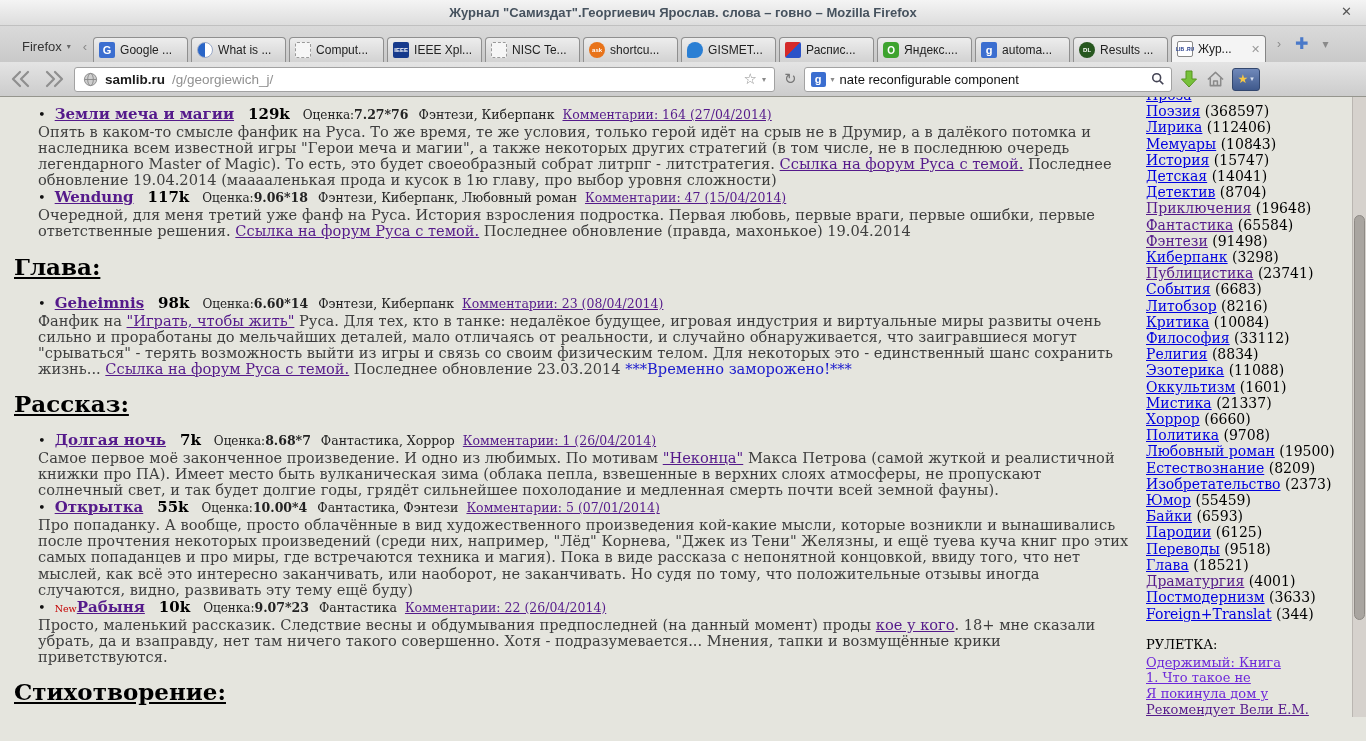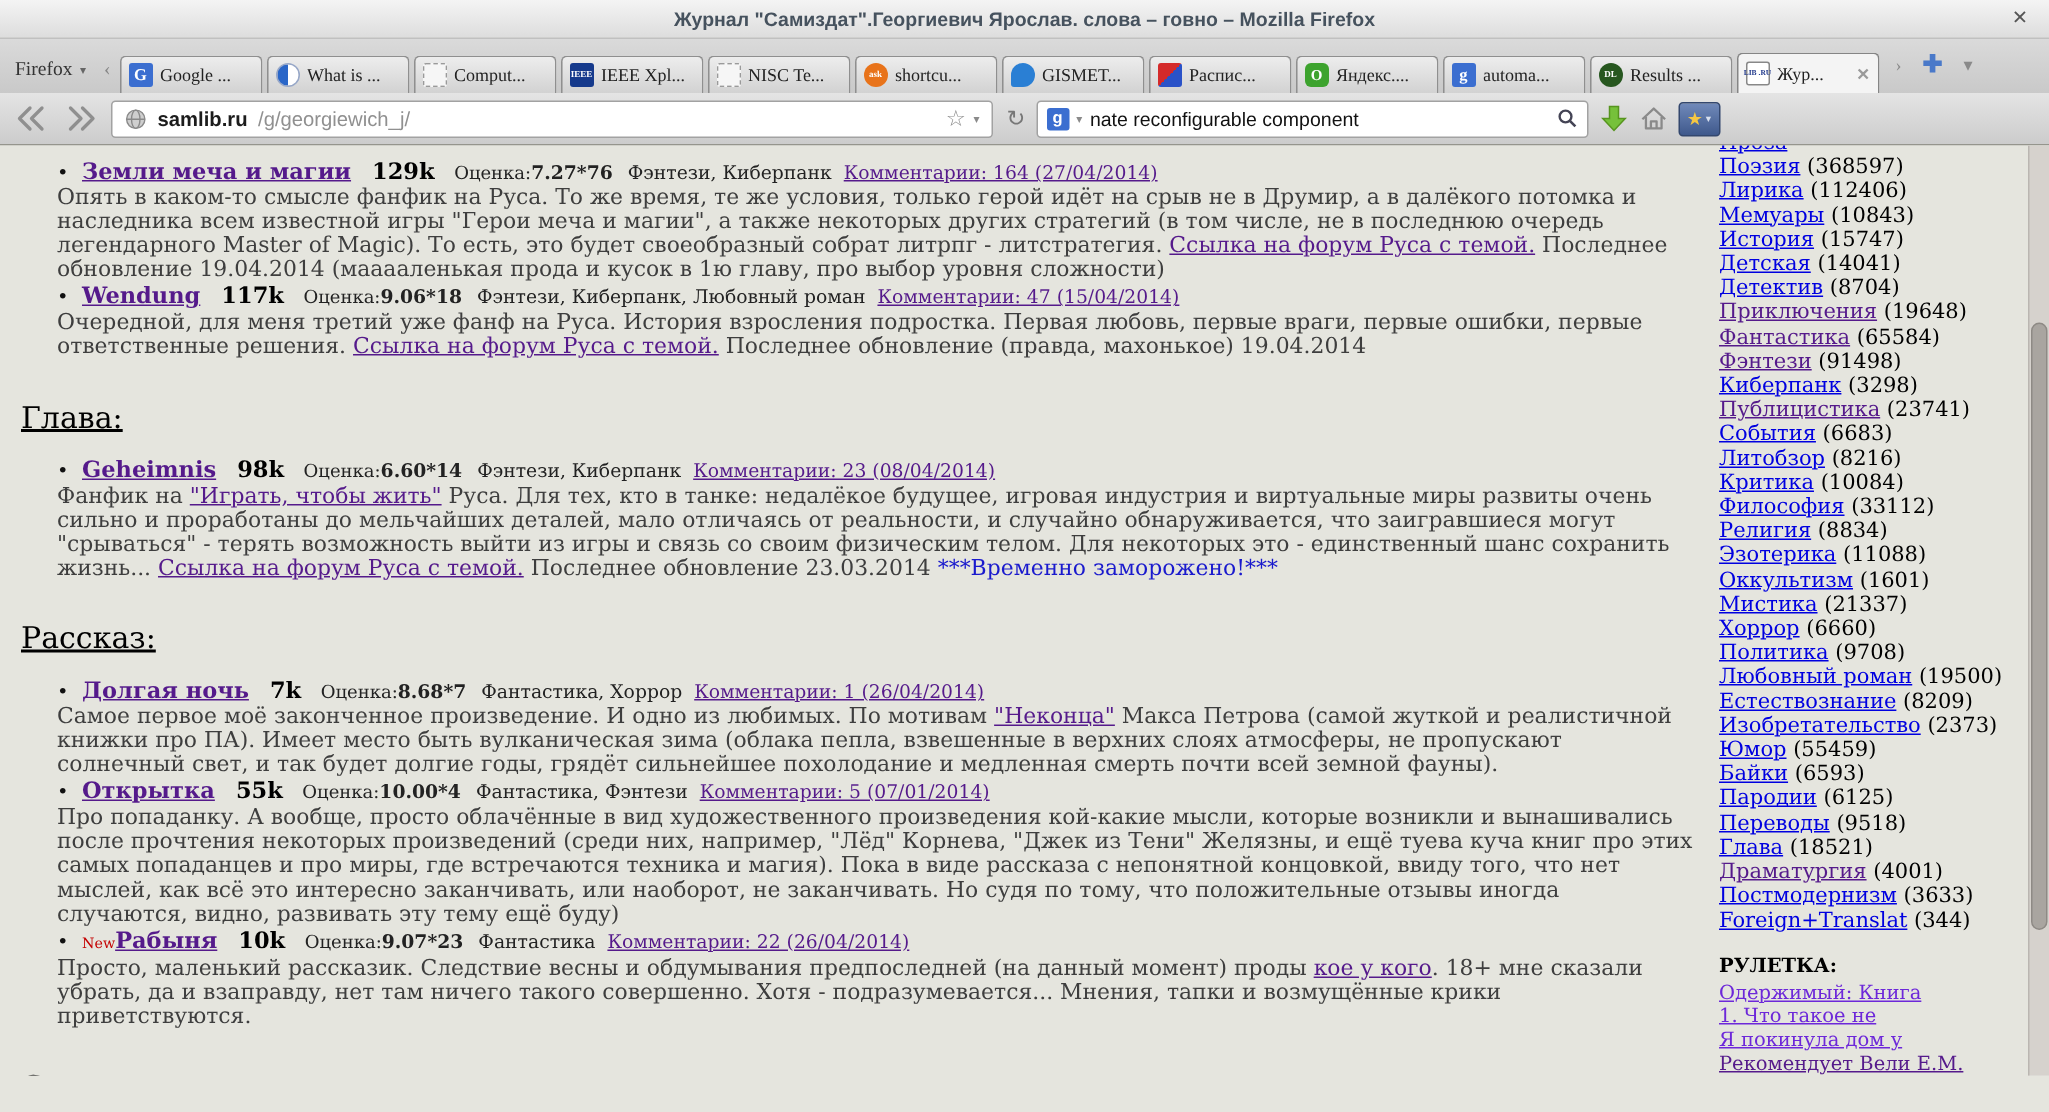--- a/index.html
+++ b/index.html
@@ -5,21 +5,21 @@
   * { box-sizing: border-box; margin:0; padding:0; }
   html,body { width:1366px; height:741px; overflow:hidden; }
   body { font-family:"Liberation Sans","DejaVu Sans",sans-serif; background:#e5e5de; }
 
   
   .titlebar { height:26px; background:linear-gradient(#f4f4f4,#dddddd); border-bottom:1px solid #c0c0c0;
               display:flex; align-items:center; justify-content:center; position:relative;
               color:#46525e; font-weight:bold; font-size:13px; }
   .win-close { position:absolute; right:14px; top:4px; color:#555; font-size:13px; font-weight:bold; cursor:default; }
 
-  .tabstrip { height:36px; background:linear-gradient(#dadada,#c9c9c9); display:flex; align-items:flex-end; padding:0 4px;font-family:Liberation Serif, serif; }
+  .tabstrip { height:36px; background:linear-gradient(#dadada,#c9c9c9); display:flex; align-items:flex-end; padding:0 16px; }
   .ff-menu { display:flex; align-items:center; gap:5px; margin:0 10px 8px 6px; font-size:13px; color:#333; }
   .ff-menu .chev { font-size:8px; color:#666; }
   .tab-scroll { font-size:13px; color:#888; margin:0 6px 8px 2px; }
   .tabs { display:flex; align-items:flex-end; }
   .tab { width:95px; height:25px; border:1px solid #8f8f8f; border-bottom:none; border-radius:4px 4px 0 0;
          background:linear-gradient(#ededed,#d2d2d2); display:flex; align-items:center; gap:5px;
          padding:0 5px; margin-right:3px; font-size:12px; color:#222; overflow:hidden; white-space:nowrap; }
   .tab.active { background:#f4f4f4; height:27px; border-color:#858585; }
   .tab-label { overflow:hidden; text-overflow:ellipsis; flex:1; }
   .tab-close { color:#9a9a9a; font-size:11px; font-weight:bold; }
@@ -36,21 +36,21 @@
   .ask-favicon { background:#e8731a; color:#fff; border-radius:8px; font-size:6px; }
   .gismeteo-favicon { background:#2a7fd4; border-radius:50% 50% 50% 2px; }
   .rasp-favicon { background:linear-gradient(135deg,#d42a2a 50%,#2a52c8 50%); border-radius:2px; }
   .yandex-favicon { background:#3da32e; border-radius:4px; color:#fff; font-size:10px; }
   .acm-dl-favicon { background:#27571f; color:#fff; border-radius:8px; font-size:6px; }
   .libru-favicon { background:#fff; border:1px solid #888; color:#223a8c; font-size:5px; line-height:5px; text-align:center; }
 
   .navbar { height:35px; background:linear-gradient(#e4e4e4,#cccccc); border-bottom:1px solid #95958d;
             display:flex; align-items:center; padding:0 8px; gap:7px; }
   .nav-arrow { width:26px; height:24px; display:flex; align-items:center; justify-content:center; }
-  .urlbar { width:588px; height:25px; background:#fff; border:1px solid #a2a2a2; border-radius:3px;
+  .urlbar { width:701px; height:25px; background:#fff; border:1px solid #a2a2a2; border-radius:3px;
             display:flex; align-items:center; gap:7px; padding:0 8px; font-size:13.5px; }
   .url-host { color:#1c1c1c; font-weight:bold; }
   .url-path { color:#909090; }
   .url-right { margin-left:auto; display:flex; align-items:center; gap:5px; color:#8e8e8e; }
   .star-ic { font-size:15px; }
   .chev8 { font-size:8px; color:#8a8a8a; }
   .reload-ic { font-size:15px; color:#777; margin-left:2px; }
   .searchbox { width:368px; height:25px; background:#fff; border:1px solid #a2a2a2; border-radius:3px;
                display:flex; align-items:center; gap:5px; padding:0 6px; }
   .searchbox input { border:none; outline:none; flex:1; font-size:13px; color:#111;
@@ -61,41 +61,41 @@
   .bm-btn { width:28px; height:23px; border-radius:3px; background:linear-gradient(#7089ba,#3f598c);
             border:1px solid #33476e; display:flex; align-items:center; justify-content:center; gap:2px; }
   .bm-btn .st { color:#f7c843; font-size:12px; }
   .bm-btn .ch { color:#d8e0ee; font-size:7px; }
 
   
   .page { position:relative; height:620px; background:#e5e5de; overflow:hidden;
           font-family:"DejaVu Serif","Liberation Serif",serif; }
   .main { position:absolute; left:0; top:0; width:1136px; padding:9px 6px 0 14px; }
 
-  .section-h { font-size:20px; font-weight:normal; text-decoration:underline; color:#000; margin:26px 0 15px 0; }
+  .section-h { font-size:23px; font-weight:bold; text-decoration:underline; color:#000; margin:13px 0 15px 0; }
   .item-line { margin-left:24px; font-size:12.5px; line-height:17px; color:#222; }
   .bullet { font-size:13px; color:#111; margin-right:9px; }
   .new-badge { color:#c40000; font-size:9.5px; }
   .title-link { font-size:15px; font-weight:bold; color:#551a8b; text-decoration:underline; }
   .wsize { font-size:15px; font-weight:bold; color:#000; margin:0 13px 0 14px; }
   .score-label { font-size:12px; }
   .score-val { font-size:12.5px; font-weight:bold; }
   .genres { margin-left:10px; font-size:12.5px; }
   .comments-link { margin-left:8px; font-size:12.5px; color:#551a8b; text-decoration:underline; }
   .desc { margin:0 0 1px 24px; font-size:14.6px; line-height:16.1px; color:#3e3e3e; max-width:1096px; }
   .desc a { color:#551a8b; text-decoration:underline; }
   .frozen { color:#1a1acd; }
 
   .sidebar { position:absolute; left:1146px; top:0; width:200px; font-size:14px; line-height:16.2px; }
   .genrelist { margin-top:-10px; }
   .genre a { color:#0000e0; text-decoration:underline; }
   .genre a.visited { color:#551a8b; }
   .genre .cnt { color:#000; }
   .roulette { margin-top:15px; font-size:13px; line-height:15.8px; }
-  .roulette .rh { font-weight:bold; font-size:13px; color:#000; margin-bottom:2px; }
+  .roulette .rh { font-weight:normal; font-size:13px; color:#000; margin-bottom:2px; }
   .roulette a { color:#6d28d9; text-decoration:underline; display:block; }
   .roulette a.visited { color:#551a8b; }
   .totals { margin-top:16px; font-size:13.5px; }
   .totals .th { font-weight:bold; color:#000; }
 
   .vscroll { position:absolute; right:0; top:0; width:14px; height:643px; background:#d6d2cd; border-left:1px solid #bab6b1; }
   .vthumb { position:absolute; left:1px; width:11px; top:118px; height:405px; background:#a9a5a0;
             border:1px solid #8e8a85; border-radius:6px; }
 </style>
 </head>

